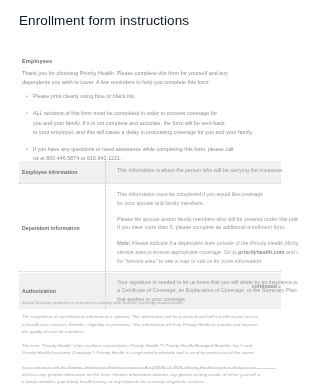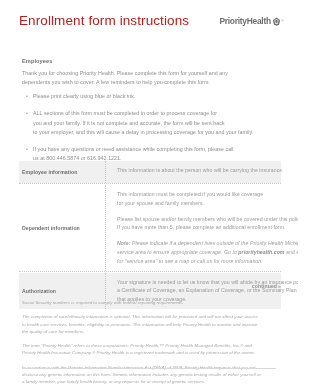--- a/index.html
+++ b/index.html
@@ -31,21 +31,21 @@
     top: 0;
     width: 298px;
     height: 48px;
   }
   .page-title {
     position: absolute;
     left: 19px;
     top: 13px;
     font-size: 13.5px;
     font-weight: 400;
-    color: #b91c1c;
+    color: #0f172a;
     letter-spacing: 0.1px;
     white-space: nowrap;
   }
   .logo {
     position: absolute;
     right: 14px;
     top: 16px;
     display: flex;
     align-items: center;
     white-space: nowrap;
@@ -234,31 +234,20 @@
     background: #d8d8d8;
   }
 </style>
 </head>
 <body>
 
 <div class="page">
 
   <div class="header">
     <div class="page-title">Enrollment form instructions</div>
-    <div class="logo">
-      <span class="logo-text">PriorityHealth</span>
-      <span class="logo-mark">
-        <svg width="9" height="9" viewBox="0 0 20 20" aria-hidden="true">
-          <path d="M10 1 L18 7 L15.5 17 L10 19.5 L4.5 17 L2 7 Z" fill="#6e6e6e"></path>
-          <path d="M10 4.2 L14.6 7.6 L13.1 14.4 L10 16 L6.9 14.4 L5.4 7.6 Z" fill="#ffffff"></path>
-          <path d="M10 6 L13 8.3 L11.9 13 L10 14 L8.1 13 L7 8.3 Z" fill="#6e6e6e"></path>
-        </svg>
-      </span>
-      <span class="logo-tm">®</span>
-    </div>
   </div>
 
   <div class="intro">
     <div class="intro-heading">Employees</div>
     <p class="intro-para">
       <span class="bullet-line">Thank you for choosing Priority Health. Please complete this form for yourself and any</span>
       <span class="bullet-line">dependents you wish to cover. A few reminders to help you complete this form:</span>
     </p>
   </div>
 

